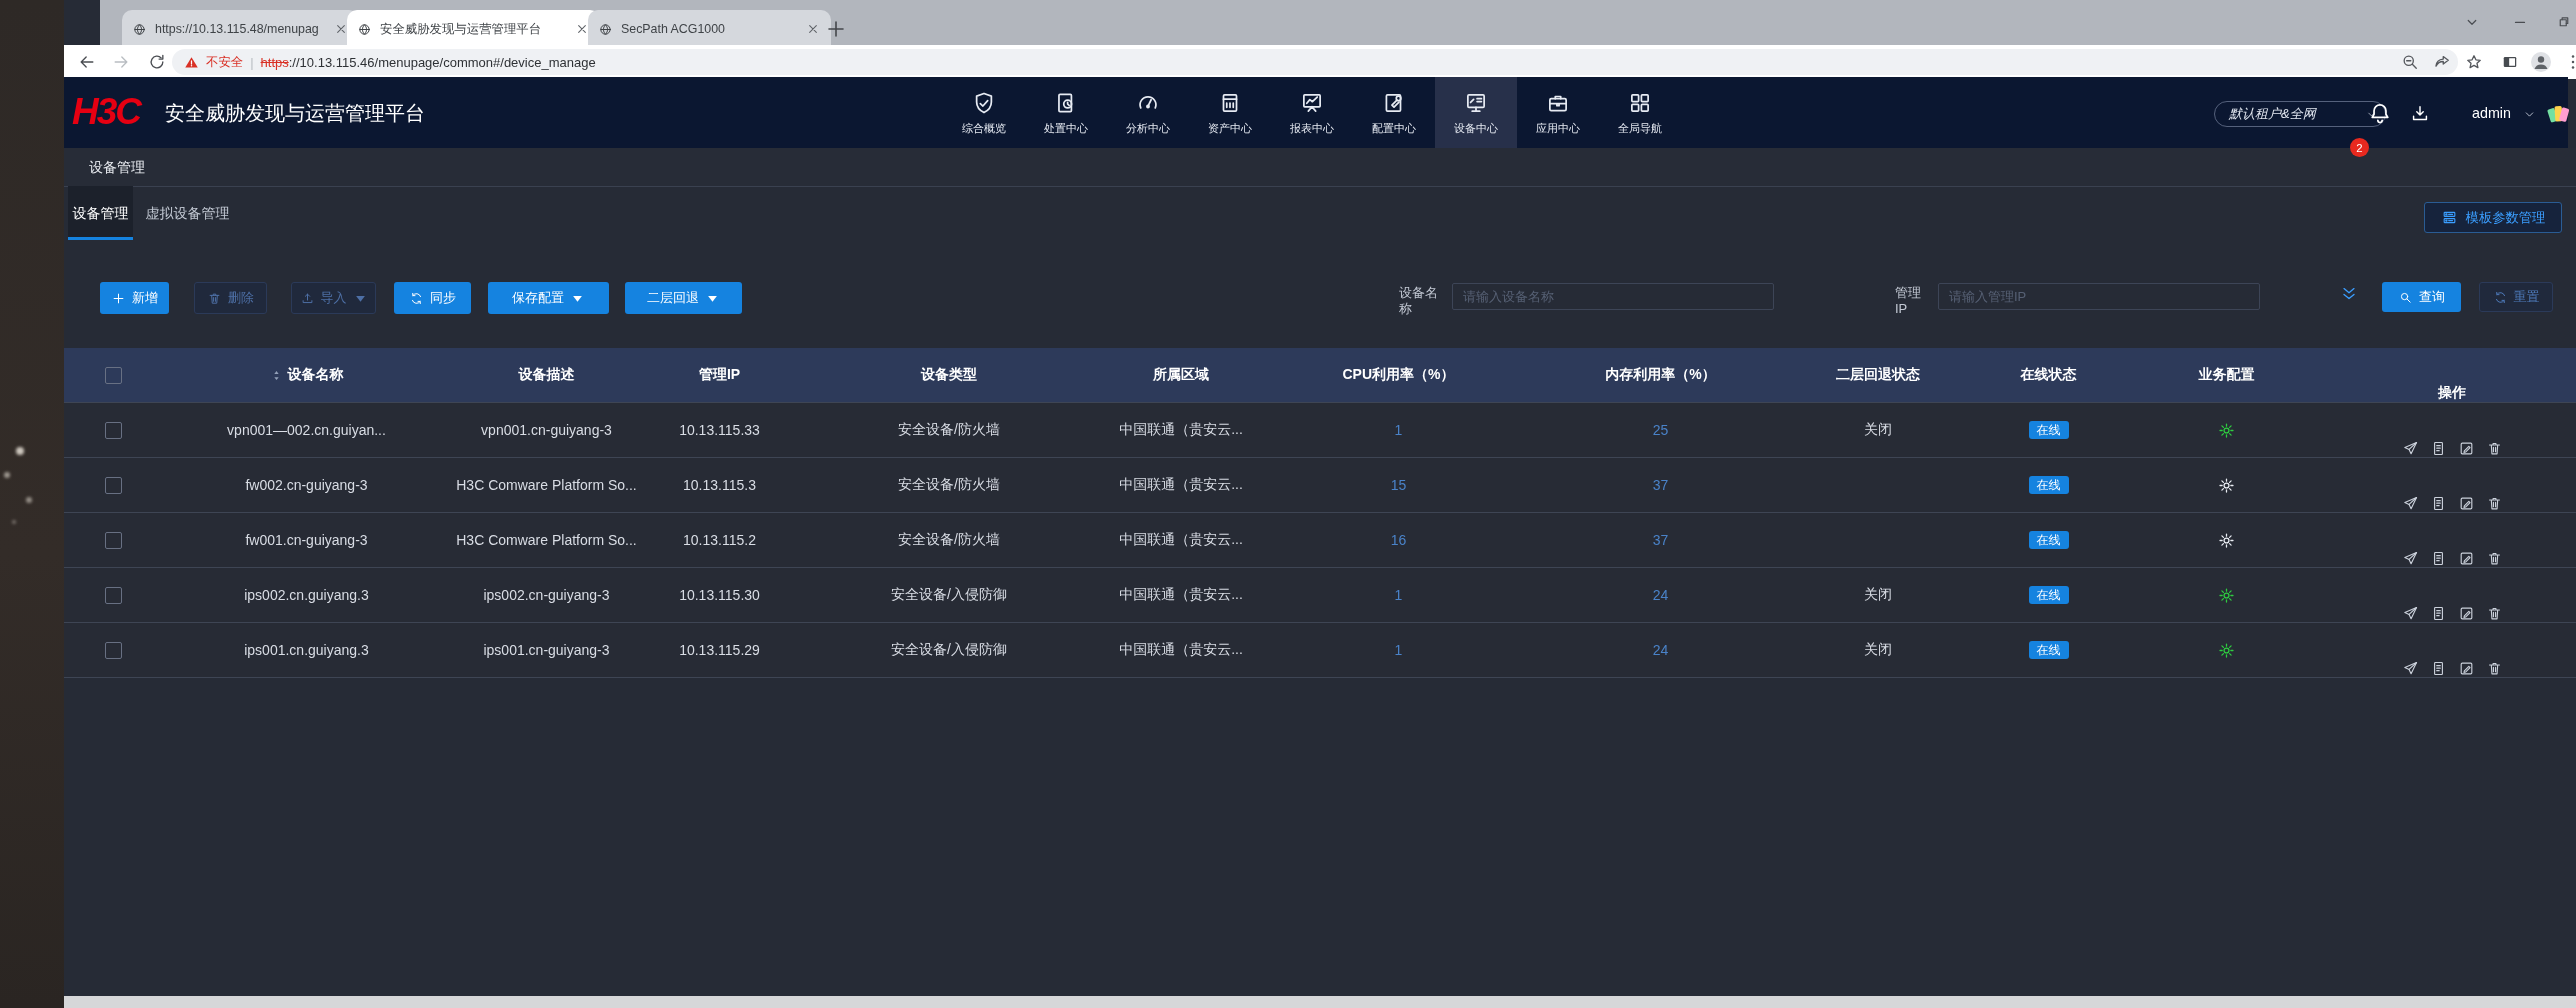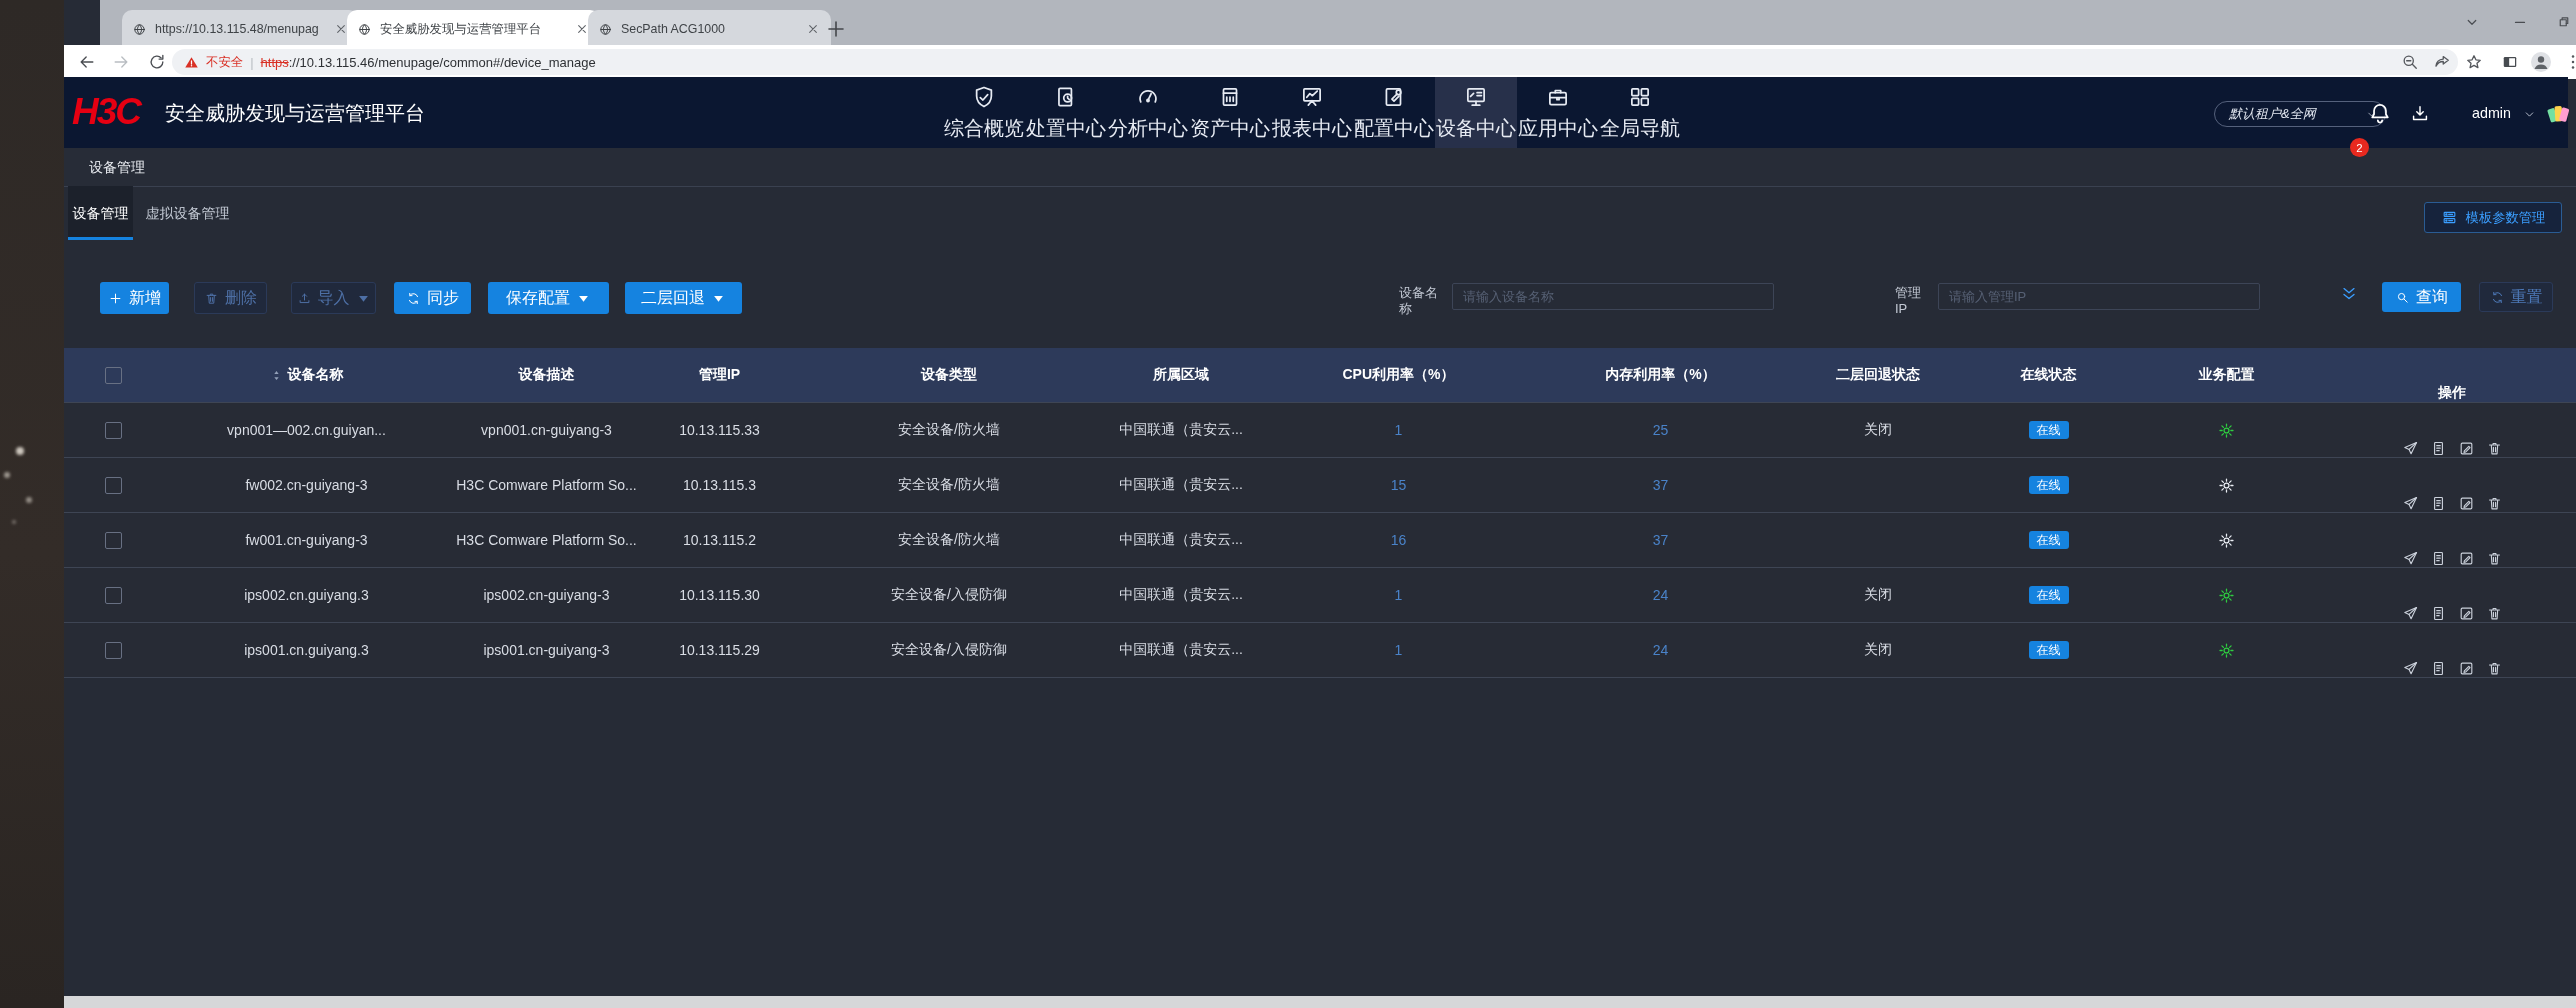--- a/index.html
+++ b/index.html
@@ -39,21 +39,21 @@
   #page{position:absolute;left:64px;top:148px;right:0;bottom:12px;background:#262b36;}
   #appbar{position:absolute;left:64px;top:77px;right:8px;height:71px;background:#0b1731;}
   #h3c-logo{position:absolute;left:8px;top:0;height:71px;line-height:69px;color:#e60012;
     font-size:37px;font-weight:900;font-style:italic;letter-spacing:-2px;}
   #app-title{position:absolute;left:101px;top:0;height:71px;line-height:72px;color:#ffffff;font-size:20px;}
   #nav-items{position:absolute;left:879px;top:0;height:71px;display:flex;}
   .nav-item{width:82px;height:71px;display:flex;flex-direction:column;align-items:center;
     justify-content:center;gap:5px;color:#e7ebf3;cursor:default;}
   .nav-item.active{background:#27304a;}
   .nav-item .icon{width:26px;height:26px;}
-  .nav-item .nlabel{font-size:20px;}
+  .nav-item .nlabel{font-size:11px;}
   #tenant-pill{position:absolute;left:2150px;top:24px;width:148px;height:24px;border:1px solid #55617c;
     border-radius:13px;display:flex;align-items:center;color:#e2e7f0;font-size:13px;padding:0 8px 0 14px;gap:6px;}
   #tenant-pill .tlabel{flex:1;font-style:italic;}
   #bell-icon{position:absolute;left:2303px;top:23px;width:26px;height:26px;color:#ffffff;}
   #notif-badge{position:absolute;left:2350px;top:138px;width:19px;height:19px;border-radius:50%;
     background:#e8291f;color:#fff;font-size:11.4px;display:flex;align-items:center;justify-content:center;z-index:5;}
   #download-icon{position:absolute;left:2343px;top:26px;width:22px;height:22px;color:#ffffff;}
   #admin-label{position:absolute;left:2408px;top:0;height:71px;line-height:72px;color:#ffffff;font-size:14.3px;}
   #admin-caret{position:absolute;left:2459px;top:31px;width:13px;height:13px;color:#cdd4e0;}
   #gift-icon{position:absolute;left:2481px;top:23px;width:27px;height:27px;}
@@ -65,21 +65,21 @@
   .ptab{position:absolute;top:186px;height:54px;line-height:54px;font-size:14px;color:#c3c9d4;
     text-align:center;cursor:default;}
   .ptab.active{background:#1c212b;color:#ffffff;border-bottom:3px solid #1583e0;box-sizing:border-box;}
   #tpl-btn{position:absolute;left:2424px;top:202px;width:136px;height:29px;border:1px solid #2a5c94;
     background:#16233c;border-radius:3px;color:#3b9eff;font-size:13.3px;display:flex;align-items:center;
     justify-content:center;gap:8px;}
   #tpl-btn .icon{width:17px;height:17px;}
 
   
   .abtn{position:absolute;top:282px;height:32px;border-radius:3px;display:flex;align-items:center;
-    justify-content:center;gap:6px;font-size:16px;box-sizing:border-box;}
+    justify-content:center;gap:6px;font-size:13px;box-sizing:border-box;}
   .abtn .icon{width:15px;height:15px;}
   .abtn.primary{background:#1583e0;color:#ffffff;}
   .abtn.dark{background:#20293c;color:#4d6fa5;border:1px solid #2b3a59;}
   .caret-sm{width:9px;height:9px;}
   .flabel{position:absolute;font-size:13px;color:#c3c9d4;line-height:16px;}
   .finput{position:absolute;top:283px;height:27px;background:transparent;border:1px solid #3d4557;
     border-radius:2px;color:#dfe3ea;font-size:13px;padding:0 10px;box-sizing:border-box;outline:none;
     font-family:"Liberation Sans","DejaVu Sans",sans-serif;}
   .finput::placeholder{color:#566074;}
   #filter-collapse{position:absolute;left:2339px;top:284px;width:20px;height:20px;color:#3b9eff;}

